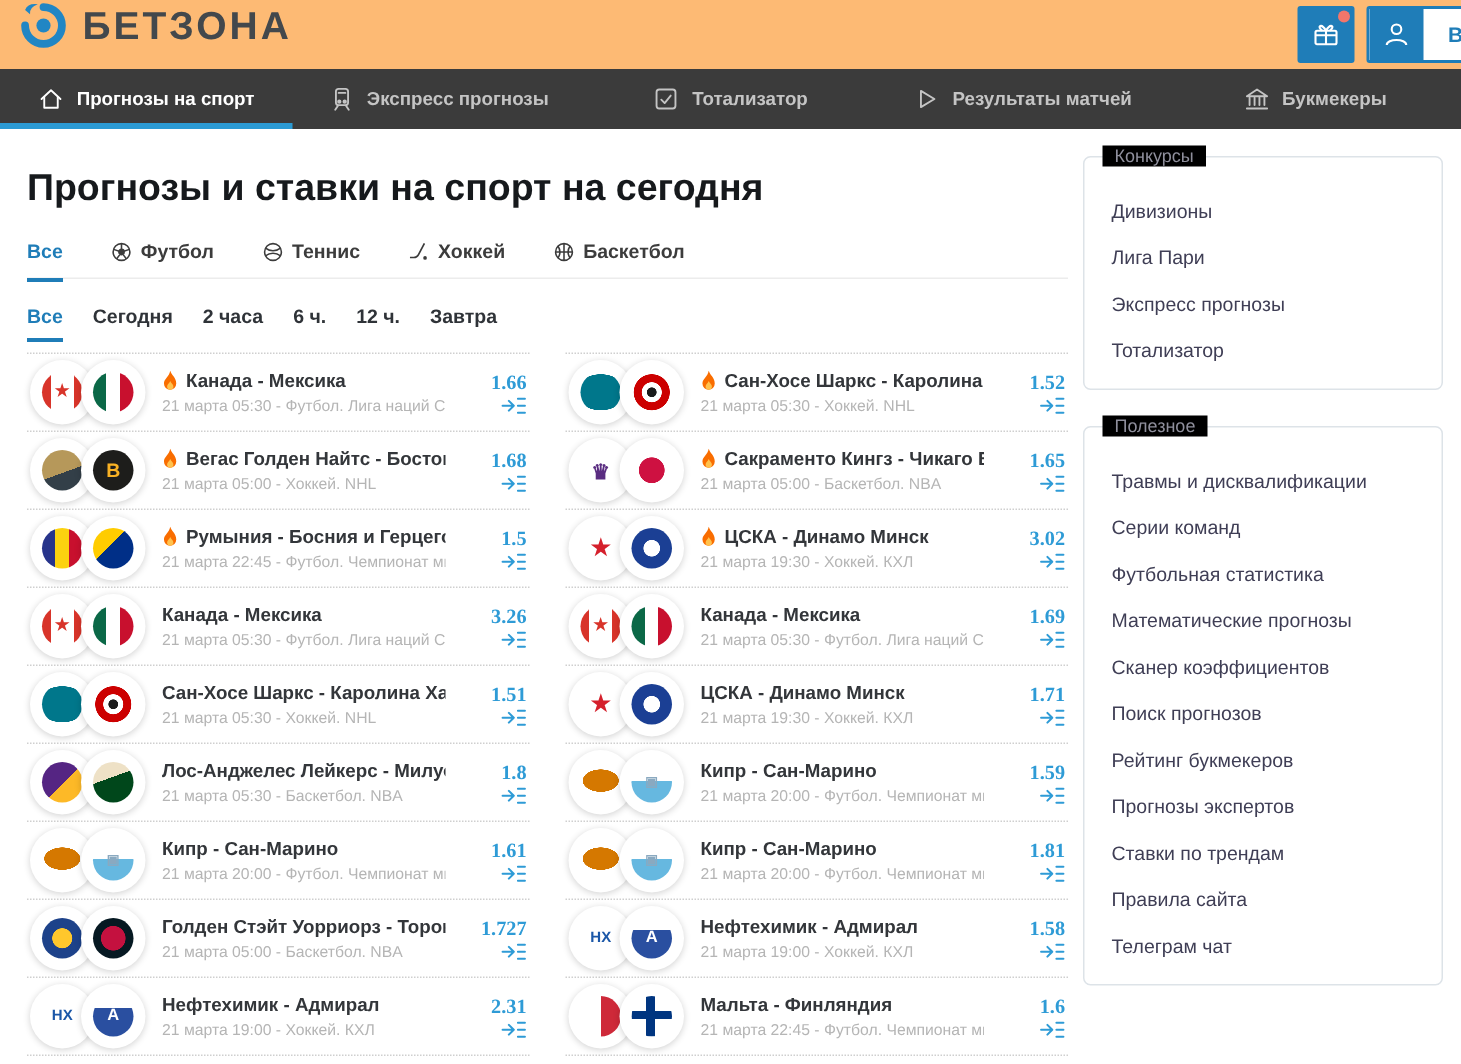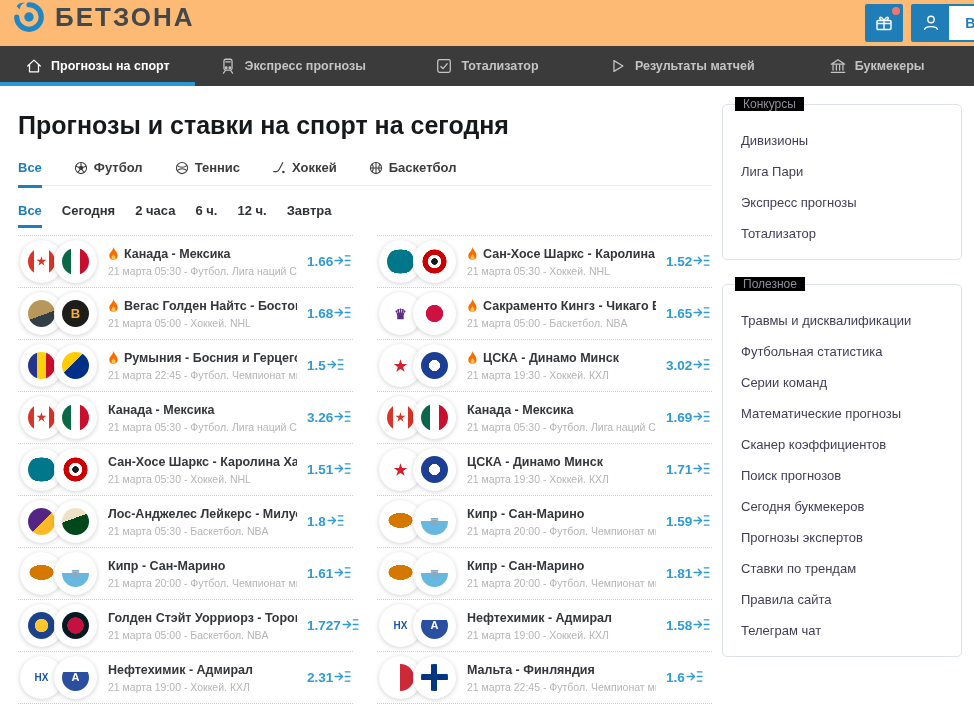--- a/index.html
+++ b/index.html
@@ -46,21 +46,21 @@
   .match-col{flex:1;border-top:1px dotted #cfcfcf;min-width:0;}
   .match-row{display:flex;align-items:center;height:52px;border-bottom:1px dotted #cfcfcf;gap:10px;cursor:pointer;}
   .logos{display:flex;width:80px;flex-shrink:0;padding-left:2px;}
   .logo-circle{width:43px;height:43px;background:#fff;border-radius:50%;box-shadow:0 1px 5px rgba(0,0,0,.18);display:flex;align-items:center;justify-content:center;flex-shrink:0;}
   .logo-circle + .logo-circle{margin-left:-9px;}
   .team-logo{width:27px;height:27px;border-radius:50%;display:flex;align-items:center;justify-content:center;font-weight:bold;font-size:13px;overflow:hidden;line-height:1;}
   .match-info{flex:1;min-width:0;}
   .match-title{font-size:12.5px;font-weight:bold;color:#33363a;display:flex;align-items:center;gap:5px;white-space:nowrap;overflow:hidden;}
   .flame{display:flex;flex-shrink:0;}
   .match-meta{font-size:10.5px;color:#b5b5b5;margin-top:4px;white-space:nowrap;overflow:hidden;}
-  .match-odds{width:46px;flex-shrink:0;display:flex;flex-direction:row;align-items:flex-start;gap:1px;padding-right:2px;}
+  .match-odds{width:46px;flex-shrink:0;display:flex;flex-direction:column;align-items:flex-end;gap:1px;padding-right:2px;font-family:Liberation Serif, serif;}
   .odds-value{color:var(--odds);font-weight:bold;font-size:13.5px;}
   .odds-arrow{display:flex;cursor:pointer;}
 
   
   .sidebar{width:240px;margin-left:auto;padding-top:18px;}
   .side-box{border:1px solid #dde3e8;border-radius:5px;position:relative;padding:20px 16px 10px;margin-bottom:24px;background:#fff;}
   .side-box-title{position:absolute;top:-8px;left:12px;background:#000000;padding:0 8px;font-size:12px;color:#8f8f9c;}
   .side-link{display:block;padding:8px 2px;font-size:13px;color:#3f3e55;cursor:pointer;text-decoration:none;white-space:nowrap;}
 </style>
 </head>
@@ -717,26 +717,26 @@
           <a class="side-link">Дивизионы</a>
           <a class="side-link">Лига Пари</a>
           <a class="side-link">Экспресс прогнозы</a>
           <a class="side-link">Тотализатор</a>
         </nav>
   </section>
       <section class="side-box">
     <span class="side-box-title">Полезное</span>
     <nav class="side-links">
           <a class="side-link">Травмы и дисквалификации</a>
+          <a class="side-link">Серии команд</a>
           <a class="side-link">Футбольная статистика</a>
-          <a class="side-link">Серии команд</a>
           <a class="side-link">Математические прогнозы</a>
           <a class="side-link">Сканер коэффициентов</a>
           <a class="side-link">Поиск прогнозов</a>
-          <a class="side-link">Сегодня букмекеров</a>
+          <a class="side-link">Рейтинг букмекеров</a>
           <a class="side-link">Прогнозы экспертов</a>
           <a class="side-link">Ставки по трендам</a>
           <a class="side-link">Правила сайта</a>
           <a class="side-link">Телеграм чат</a>
         </nav>
   </section>
     </aside>
 </div>
 
 </body></html>

